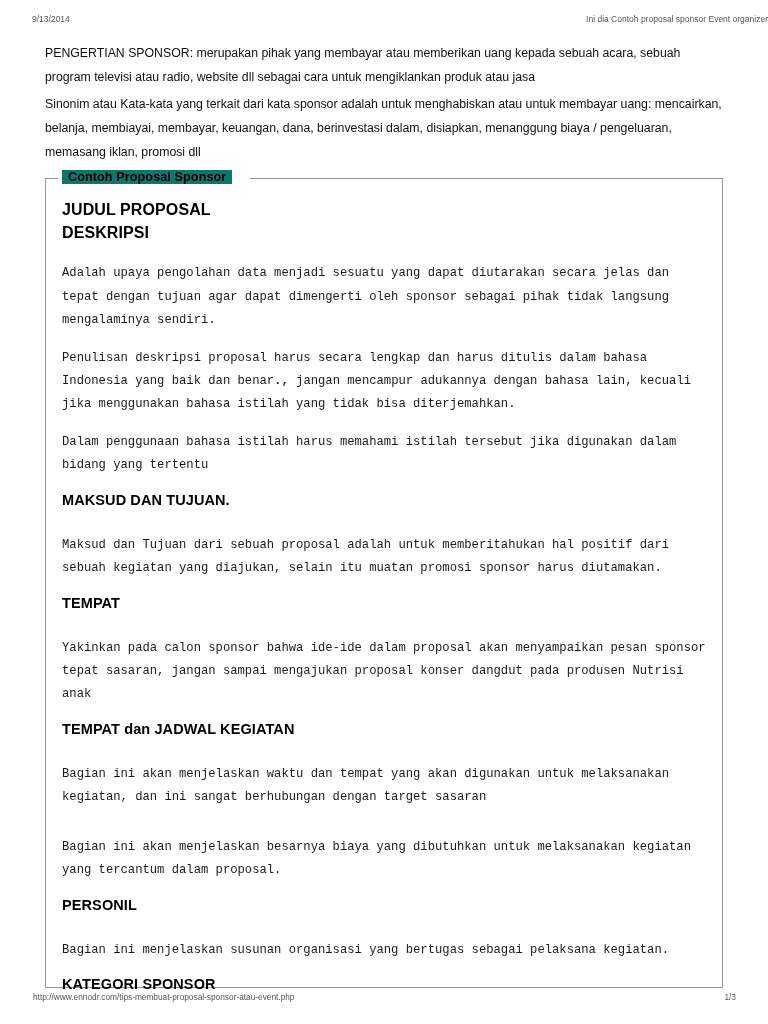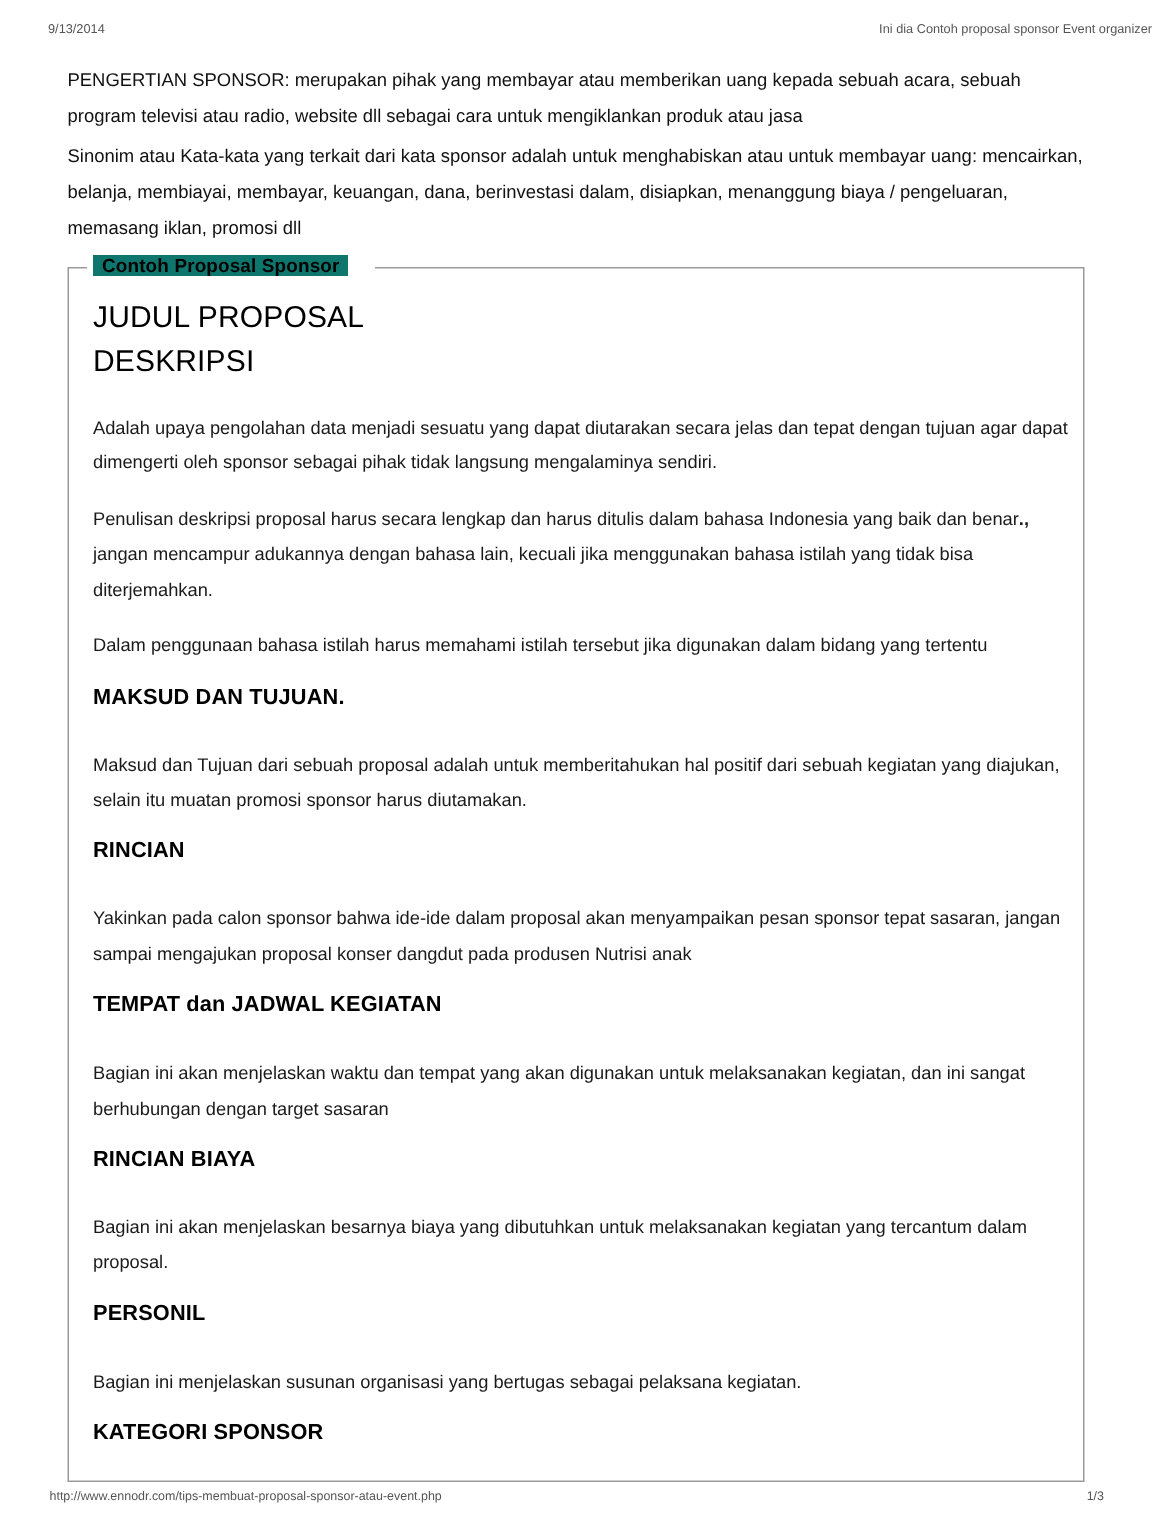--- a/index.html
+++ b/index.html
@@ -92,37 +92,38 @@
     height: 4px;
     background: #ffffff;
   }
   .box-content {
     position: absolute;
     top: 198px;
     left: 62px;
     width: 650px;
   }
   h1.doc-h1 {
-    font-size: 20px;
-    font-weight: normal;
+    font-size: 16px;
+    font-weight: bold;
     margin: 0;
     line-height: 1.45;
     letter-spacing: 0.1px;
   }
   h2.doc-h2 {
     font-size: 14.5px;
     font-weight: bold;
     margin: 8px 0 10px 0;
     letter-spacing: 0.1px;
   }
   p.doc-p {
     font-size: 12.2px;
     line-height: 1.92;
     margin: 10px 0 14px 0;
     color: #1a1a1a;
+    font-family: Liberation Mono, monospace;
   }
   p.doc-p.tight {
     margin-top: 26px;
   }
   .bold-inline {
     font-weight: bold;
   }
   
   .page-footer {
     position: absolute;
@@ -172,27 +173,26 @@
     <p class="doc-p" style="margin-top:18px;">Adalah upaya pengolahan data menjadi sesuatu yang dapat diutarakan secara jelas dan tepat dengan tujuan agar dapat dimengerti oleh sponsor sebagai pihak tidak langsung mengalaminya sendiri.</p>
 
     <p class="doc-p"><span>Penulisan deskripsi proposal harus secara lengkap dan harus ditulis dalam bahasa Indonesia yang baik dan benar</span><span class="bold-inline">.,</span><span> jangan mencampur adukannya dengan bahasa lain, kecuali jika menggunakan bahasa istilah yang tidak bisa diterjemahkan.</span></p>
 
     <p class="doc-p">Dalam penggunaan bahasa istilah harus memahami istilah tersebut jika digunakan dalam bidang yang tertentu</p>
 
 
     <h2 class="doc-h2">MAKSUD DAN TUJUAN.</h2>
     <p class="doc-p tight">Maksud dan Tujuan dari sebuah proposal adalah untuk memberitahukan hal positif dari sebuah kegiatan yang diajukan, selain itu muatan promosi sponsor harus diutamakan.</p>
 
-    <h2 class="doc-h2">RINCIAN</h2>
+    <h2 class="doc-h2">TEMPAT</h2>
     <p class="doc-p tight">Yakinkan pada calon sponsor bahwa ide-ide dalam proposal akan menyampaikan pesan sponsor tepat sasaran, jangan sampai mengajukan proposal konser dangdut pada produsen Nutrisi anak</p>
 
     <h2 class="doc-h2">TEMPAT dan JADWAL KEGIATAN</h2>
     <p class="doc-p tight">Bagian ini akan menjelaskan waktu dan tempat yang akan digunakan untuk melaksanakan kegiatan, dan ini sangat berhubungan dengan target sasaran</p>
 
-    <h2 class="doc-h2">RINCIAN BIAYA</h2>
     <p class="doc-p tight">Bagian ini akan menjelaskan besarnya biaya yang dibutuhkan untuk melaksanakan kegiatan yang tercantum dalam proposal.</p>
 
     <h2 class="doc-h2">PERSONIL</h2>
     <p class="doc-p tight">Bagian ini menjelaskan susunan organisasi yang bertugas sebagai pelaksana kegiatan.</p>
 
     <h2 class="doc-h2">KATEGORI SPONSOR</h2>
   </div>
 
   <div class="page-footer">
     <span class="ftr-url">http://www.ennodr.com/tips-membuat-proposal-sponsor-atau-event.php</span>

